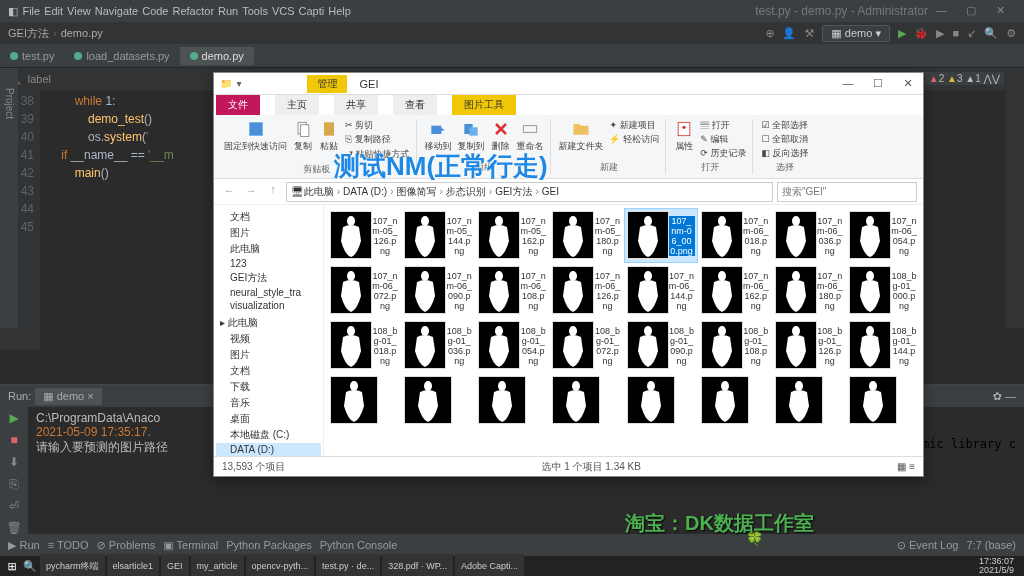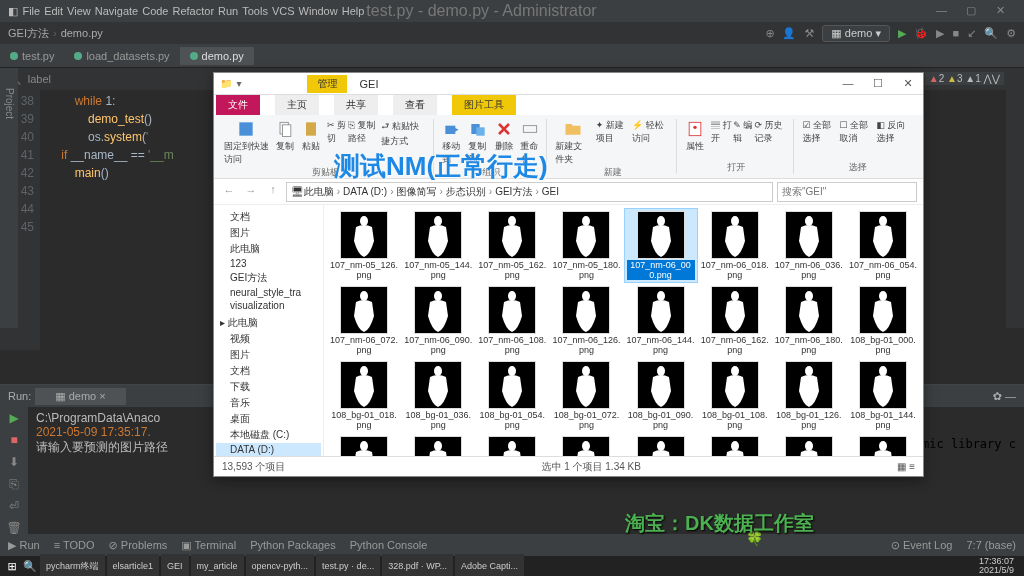--- a/index.html
+++ b/index.html
@@ -1,45 +1,45 @@
 <!DOCTYPE html>
 <html><head>
 <meta charset="utf-8">
 <style>
 *{box-sizing:border-box;margin:0;padding:0;font-family:"Segoe UI",Arial,sans-serif}
 body{width:1024px;height:576px;background:#2b2b2b;overflow:hidden;position:relative;font-size:11px}
 .ide-titlebar{height:22px;background:#3c3f41;color:#999;display:flex;align-items:center;padding:0 6px;font-size:11px}
 .ide-titlebar .ti{margin:0 2px;color:#bbb}
-.ide-titlebar .center{flex:1;text-align:left;color:#777;font-size:16px}
+.ide-titlebar .center{flex:1;text-align:right;color:#777;font-size:12px}
 .ide-titlebar .wbtn{width:14px;height:14px;color:#888;margin:0 8px;cursor:pointer}
 .crumb{height:22px;background:#313335;color:#aaa;display:flex;align-items:center;padding:0 8px;font-size:11px}
 .crumb .sep{margin:0 4px;color:#666}
 .crumb .right{margin-left:auto;display:flex;align-items:center;gap:8px}
 .crumb .play{color:#5a5}
 .crumb .bug{color:#5a5}
 .rundrop{background:#3c3f41;border:1px solid #555;padding:1px 8px;border-radius:3px;color:#ccc}
 .tabs{height:24px;background:#3c3f41;display:flex;align-items:center;border-bottom:1px solid #222}
 .tab{padding:3px 10px;color:#999;font-size:11px;display:flex;align-items:center;gap:4px}
 .tab.active{background:#4e5254;color:#ddd}
 .tab .dot{width:8px;height:8px;border-radius:50%;background:#5a8}
 .label-row{height:22px;background:#313335;color:#888;padding:2px 8px;display:flex;align-items:center;gap:6px}
 .editor{display:flex;height:260px;background:#2b2b2b}
 .gutter{width:40px;background:#313335;color:#606366;text-align:right;padding:2px 6px 0 0;font-family:Consolas,monospace;font-size:12px;line-height:18px}
 .code{flex:1;padding:2px 0 0 8px;font-family:Consolas,monospace;font-size:12px;line-height:18px;color:#a9b7c6}
 .kw{color:#cc7832}.fn{color:#ffc66d}.str{color:#6a8759}.op{color:#a9b7c6}
 .bp{display:inline-block;width:8px;height:8px;border-radius:50%;background:#db5860;margin-right:4px}
 .run-panel{position:absolute;bottom:42px;left:0;right:0;height:150px;background:#2b2b2b;border-top:1px solid #444}
 .run-header{height:22px;background:#3c3f41;color:#aaa;display:flex;align-items:center;padding:0 8px;font-size:11px}
-.run-header .rtab{background:#4e5254;padding:2px 20px;margin-left:4px}
+.run-header .rtab{background:#4e5254;padding:2px 8px;margin-left:4px}
 .run-body{display:flex;height:128px}
 .run-icons{width:28px;background:#3c3f41;display:flex;flex-direction:column;align-items:center;padding-top:4px;gap:8px}
 .run-icons span{color:#888;font-size:12px}
 .run-text{flex:1;padding:4px 8px;font-family:Consolas,monospace;font-size:12px;color:#bbb}
 .run-text .ts{color:#cc7832}
-.status-bar{position:absolute;bottom:20px;left:0;right:0;height:22px;background:#3c3f41;display:flex;align-items:center;color:#999;padding:0 8px;gap:14px;font-size:11px}
+.status-bar{position:absolute;bottom:20px;left:0;right:0;height:22px;background:#3c3f41;display:flex;align-items:center;color:#999;padding:0 8px;gap:8px;font-size:11px}
 .status-bar .sp{flex:1}
 .taskbar{position:absolute;bottom:0;left:0;right:0;height:20px;background:#222;display:flex;align-items:center;padding:0 4px;gap:2px}
 .taskbar .tbtn{height:16px;padding:12px 6px;background:#333;color:#ccc;font-size:9px;display:flex;align-items:center;white-space:nowrap}
 .taskbar .win{width:16px;color:#fff;text-align:center}
 .taskbar .clock{margin-left:auto;color:#ccc;font-size:9px;padding:0 6px;text-align:right;line-height:9px}
 .side-tabs{position:absolute;left:0;top:68px;width:18px;height:260px;background:#3c3f41;color:#888;writing-mode:vertical-rl;font-size:10px;display:flex;align-items:center;padding-top:20px}
 .right-gutter{position:absolute;right:0;top:68px;width:18px;height:260px;background:#313335}
 .warn-strip{position:absolute;right:20px;top:72px;color:#bbb;font-size:10px;background:#3c3f41;padding:1px 4px}
 .warn-strip .er{color:#d66}
 .warn-strip .wa{color:#cb4}
@@ -56,51 +56,51 @@
 .fe-ribbon-tabs{height:20px;display:flex;align-items:flex-end;padding-left:2px;font-size:10px}
 .fe-ribbon-tabs .rt{padding:3px 12px;color:#333;background:#eee;margin-right:15px}
 .fe-ribbon-tabs .rt.active{background:#c2185b;color:#fff}
 .fe-ribbon-tabs .rt.tool{background:#f0c808;color:#333}
 .fe-ribbon{height:64px;background:#f5f6f7;border-bottom:1px solid #ddd;display:flex;padding:4px;gap:2px;font-size:9px;position:relative}
 .fe-rgroup{border-right:1px solid #ddd;padding:0 6px;display:flex;flex-direction:column;align-items:center;justify-content:space-between}
 .fe-rgroup .icons{display:flex;gap:6px;align-items:flex-start}
 .fe-rgroup .ic{display:flex;flex-direction:column;align-items:center;color:#444;gap:1px}
 .fe-rgroup .ic svg{width:20px;height:20px}
 .fe-rgroup .glabel{color:#666;font-size:9px}
-.fe-rgroup .mini{display:flex;flex-direction:row;gap:1px;font-size:9px;color:#444;align-items:flex-start}
+.fe-rgroup .mini{display:flex;flex-direction:column;gap:1px;font-size:9px;color:#444;align-items:flex-start}
 .fe-overlay{position:absolute;top:34px;left:120px;font-size:26px;font-weight:bold;color:#1e88e5;pointer-events:none;z-index:5;text-shadow:1px 1px 2px rgba(255,255,255,.8)}
 .fe-addr{height:26px;display:flex;align-items:center;padding:2px 6px;gap:4px;border-bottom:1px solid #eee}
 .fe-addr .navbtn{width:18px;height:18px;color:#999;text-align:center;font-size:11px}
 .fe-addr .path{flex:1;border:1px solid #ccc;height:20px;display:flex;align-items:center;padding:0 4px;font-size:10px;color:#333}
 .fe-addr .path .s{margin:0 3px;color:#888}
 .fe-addr .search{width:140px;border:1px solid #ccc;height:20px;padding:0 4px;font-size:10px;color:#999}
 .fe-body{flex:1;display:flex;overflow:hidden}
 .fe-nav{width:110px;border-right:1px solid #eee;padding:4px 2px;font-size:10px;color:#333;overflow:hidden}
 .fe-nav .ni{padding:1px 2px 1px 14px;white-space:nowrap;overflow:hidden;text-overflow:ellipsis}
 .fe-nav .ni.hdr{padding-left:4px;font-weight:normal;margin-top:3px}
 .fe-nav .ni.sel{background:#cce8ff}
 .fe-files{flex:1;overflow:auto;padding:4px}
 .fe-grid{display:grid;grid-template-columns:repeat(8,1fr);gap:2px}
-.fe-item{display:flex;flex-direction:column;align-items:center;padding:2px;font-size:9px;color:#333;text-align:center}
+.fe-item{display:flex;flex-direction:row;align-items:center;padding:2px;font-size:9px;color:#333;text-align:center}
 .fe-item.selected{background:#cce8ff;outline:1px solid #99d1ff}
 .fe-item.selected .fname{background:#0078d7;color:#fff;padding:0 1px}
 .thumb{width:48px;height:48px;background:#000;display:flex;align-items:center;justify-content:center;margin-bottom:1px;border:1px solid #ddd}
 .thumb svg{width:40px;height:44px}
 .fname{line-height:10px;word-break:break-all}
 .fe-status{height:20px;border-top:1px solid #ddd;display:flex;align-items:center;padding:0 8px;font-size:10px;color:#555;justify-content:space-between}
 
 .watermark1{position:absolute;right:210px;bottom:39px;color:#4caf50;font-size:20px;font-weight:bold;text-shadow:1px 1px 2px #000;pointer-events:none}
 .watermark2{position:absolute;right:260px;bottom:30px;color:#8bc34a;font-size:14px;pointer-events:none}
 </style>
 </head>
 <body>
 
 <div class="ide-titlebar">
   <span class="ti">◧</span>
-  <span id="menu-host"><span class="ti">File</span><span class="ti">Edit</span><span class="ti">View</span><span class="ti">Navigate</span><span class="ti">Code</span><span class="ti">Refactor</span><span class="ti">Run</span><span class="ti">Tools</span><span class="ti">VCS</span><span class="ti">Window</span><span class="ti">Help</span></span>
+  <span id="menu-host"><span class="ti">File</span><span class="ti">Edit</span><span class="ti">View</span><span class="ti">Navigate</span><span class="ti">Code</span><span class="ti">Refactor</span><span class="ti">Run</span><span class="ti">Tools</span><span class="ti">VCS</span><span class="ti">Capti</span><span class="ti">Help</span></span>
   <span class="center">test.py - demo.py - Administrator</span>
   <span class="wbtn">—</span>
   <span class="wbtn">▢</span>
   <span class="wbtn">✕</span>
 </div>
 
 <div class="crumb">
   <span>GEI方法</span>
   <span class="sep">›</span>
   <span>demo.py</span>

